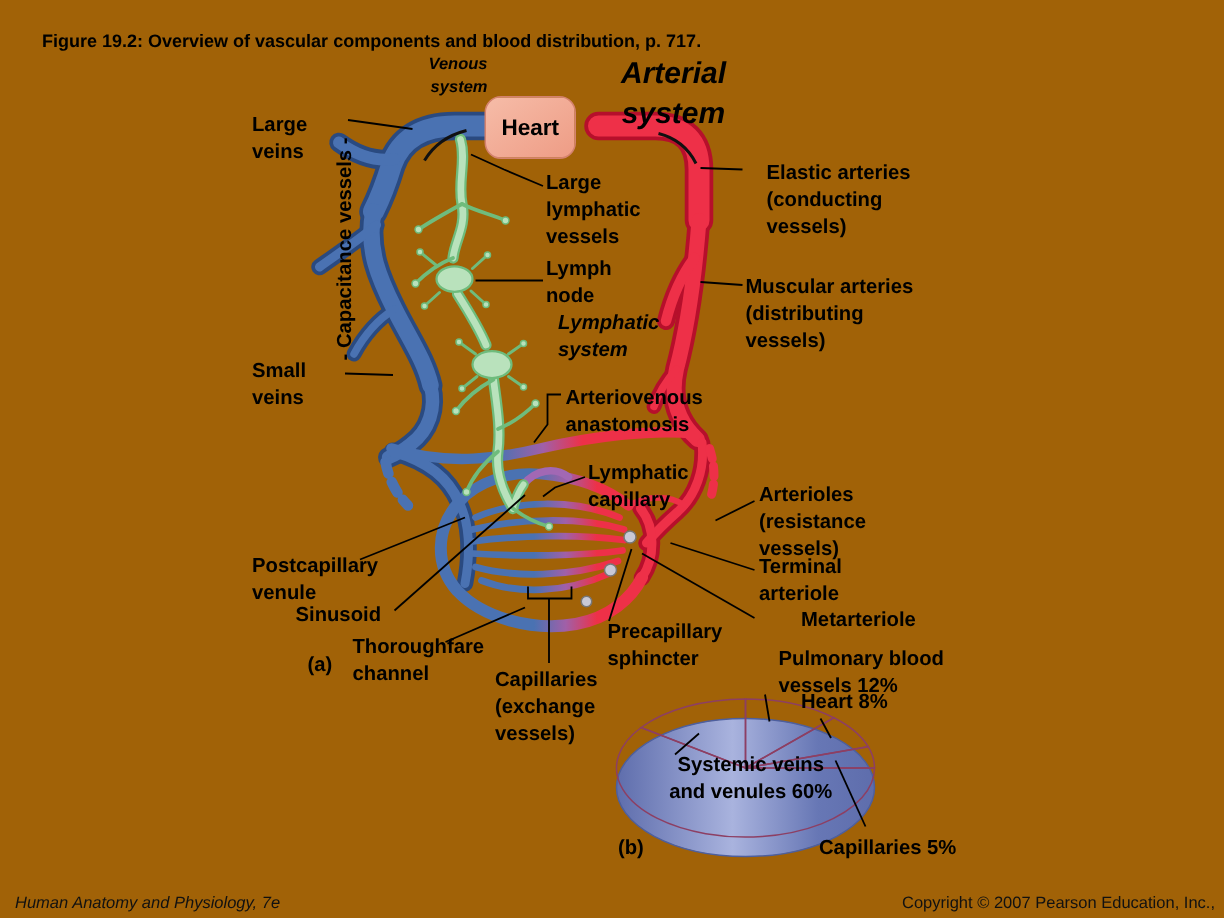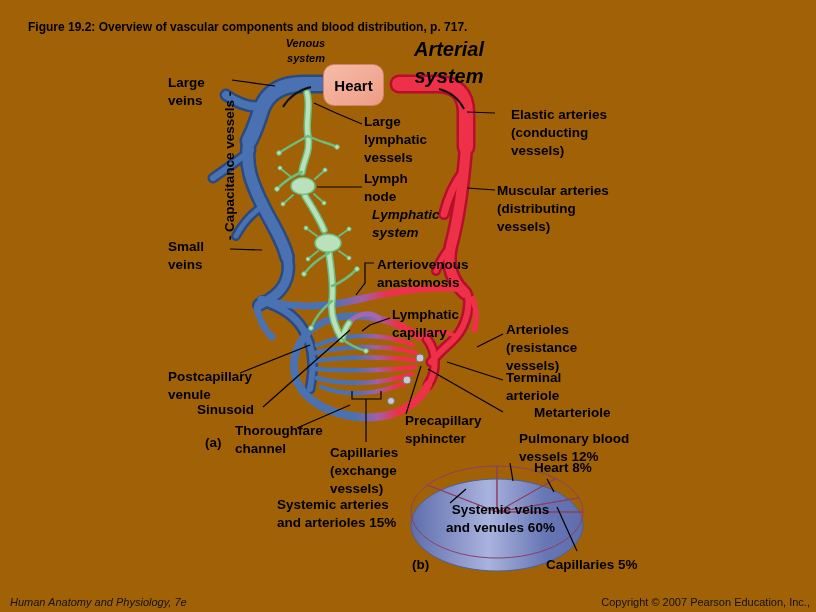--- a/index.html
+++ b/index.html
@@ -255,22 +255,20 @@
 channel</div>
   <div class="lbl" style="left:330px;top:444px;">Capillaries
 (exchange
 vessels)</div>
   <div class="lbl" style="left:405px;top:412px;">Precapillary
 sphincter</div>
 
   <div class="lbl" style="left:519px;top:430px;">Pulmonary blood
 vessels 12%</div>
   <div class="lbl" style="left:534px;top:459px;">Heart 8%</div>
-  <div class="lbl" style="left:277px;top:496px;">Systemic arteries
-and arterioles 15%</div>
   <div class="lbl" style="left:428px;top:501px;width:145px;text-align:center;">Systemic veins
 and venules 60%</div>
   <div class="lbl" style="left:546px;top:556px;">Capillaries 5%</div>
   <div class="lbl" style="left:412px;top:556px;">(b)</div>
 
   <div class="foot" id="foot-left">
     <div class="bk">Human Anatomy and Physiology, 7e</div>
     
   </div>
   <div class="foot" id="foot-right">

